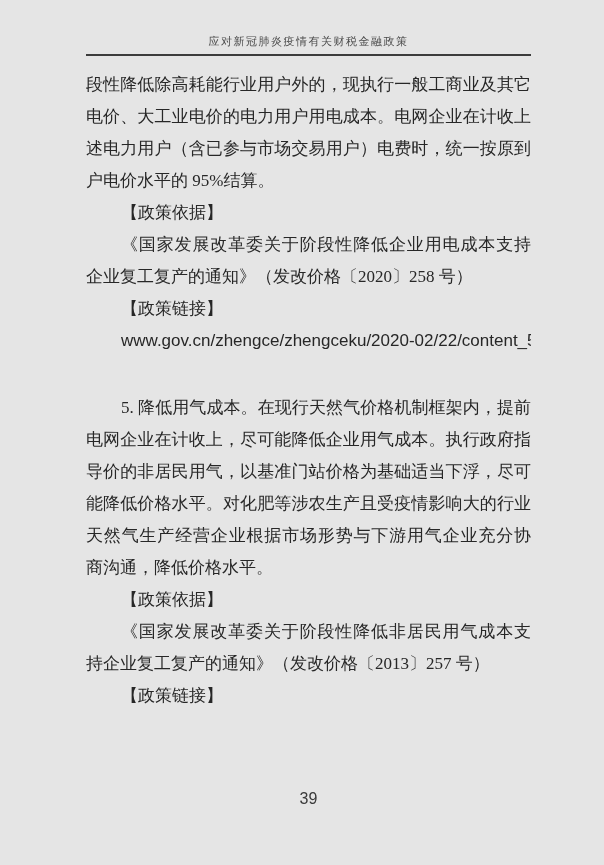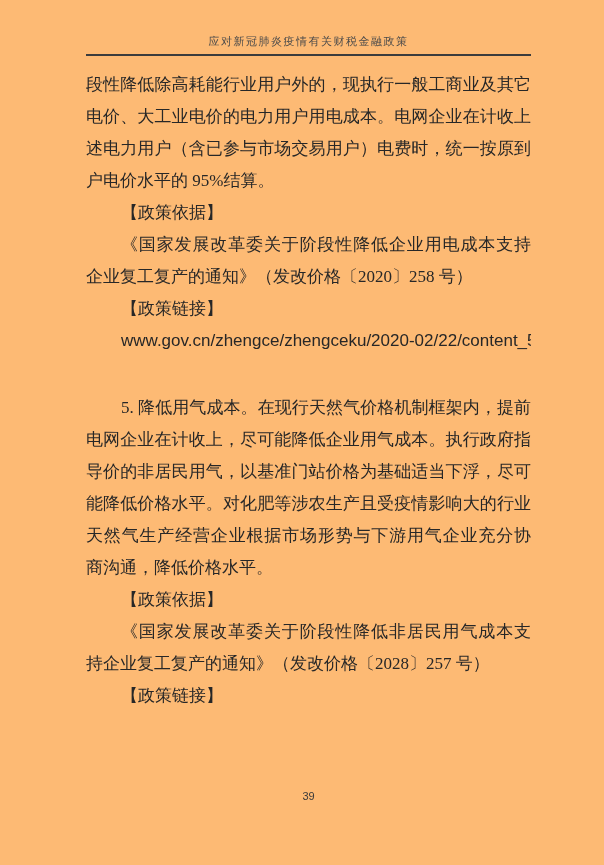--- a/index.html
+++ b/index.html
@@ -8,21 +8,21 @@
     height: 865px;
     background: #ffffff;
     position: relative;
     overflow: hidden;
     font-family: "Liberation Serif", "DejaVu Serif", serif;
     color: #272727;
   }
   .page {
     position: absolute;
     inset: 0;
-    background: #fdba74;
+    background: #e5e5e5;
   }
   .page-header {
     position: absolute;
     top: 34px;
     left: 86px;
     width: 445px;
     text-align: center;
     font-size: 11px;
     letter-spacing: 1.5px;
     color: #4a4a4a;
@@ -61,21 +61,21 @@
     font-family: "Liberation Sans", "DejaVu Sans", sans-serif;
     font-size: 17px;
   }
   .gap { height: 35px; }
   .page-number {
     position: absolute;
     top: 790px;
     left: 86px;
     width: 445px;
     text-align: center;
-    font-size: 11px;
+    font-size: 16px;
     color: #3a3a3a;
     font-family: "Liberation Sans", "DejaVu Sans", sans-serif;
   }
 </style>
 </head>
 <body>
 
 <div class="page">
 
   <div class="page-header">应对新冠肺炎疫情有关财税金融政策</div>
@@ -96,19 +96,19 @@
     <div class="gap"></div>
 
     <div class="ln j ind">5. 降低用气成本。在现行天然气价格机制框架内，提前</div>
     <div class="ln j">电网企业在计收上，尽可能降低企业用气成本。执行政府指</div>
     <div class="ln j">导价的非居民用气，以基准门站价格为基础适当下浮，尽可</div>
     <div class="ln j">能降低价格水平。对化肥等涉农生产且受疫情影响大的行业</div>
     <div class="ln j">天然气生产经营企业根据市场形势与下游用气企业充分协</div>
     <div class="ln">商沟通，降低价格水平。</div>
     <div class="ln ind">【政策依据】</div>
     <div class="ln j ind">《国家发展改革委关于阶段性降低非居民用气成本支</div>
-    <div class="ln">持企业复工复产的通知》（发改价格〔2028〕257 号）</div>
+    <div class="ln">持企业复工复产的通知》（发改价格〔2013〕257 号）</div>
     <div class="ln ind">【政策链接】</div>
   </div>
 
   <div class="page-number">39</div>
 
 </div>
 
 </body></html>

